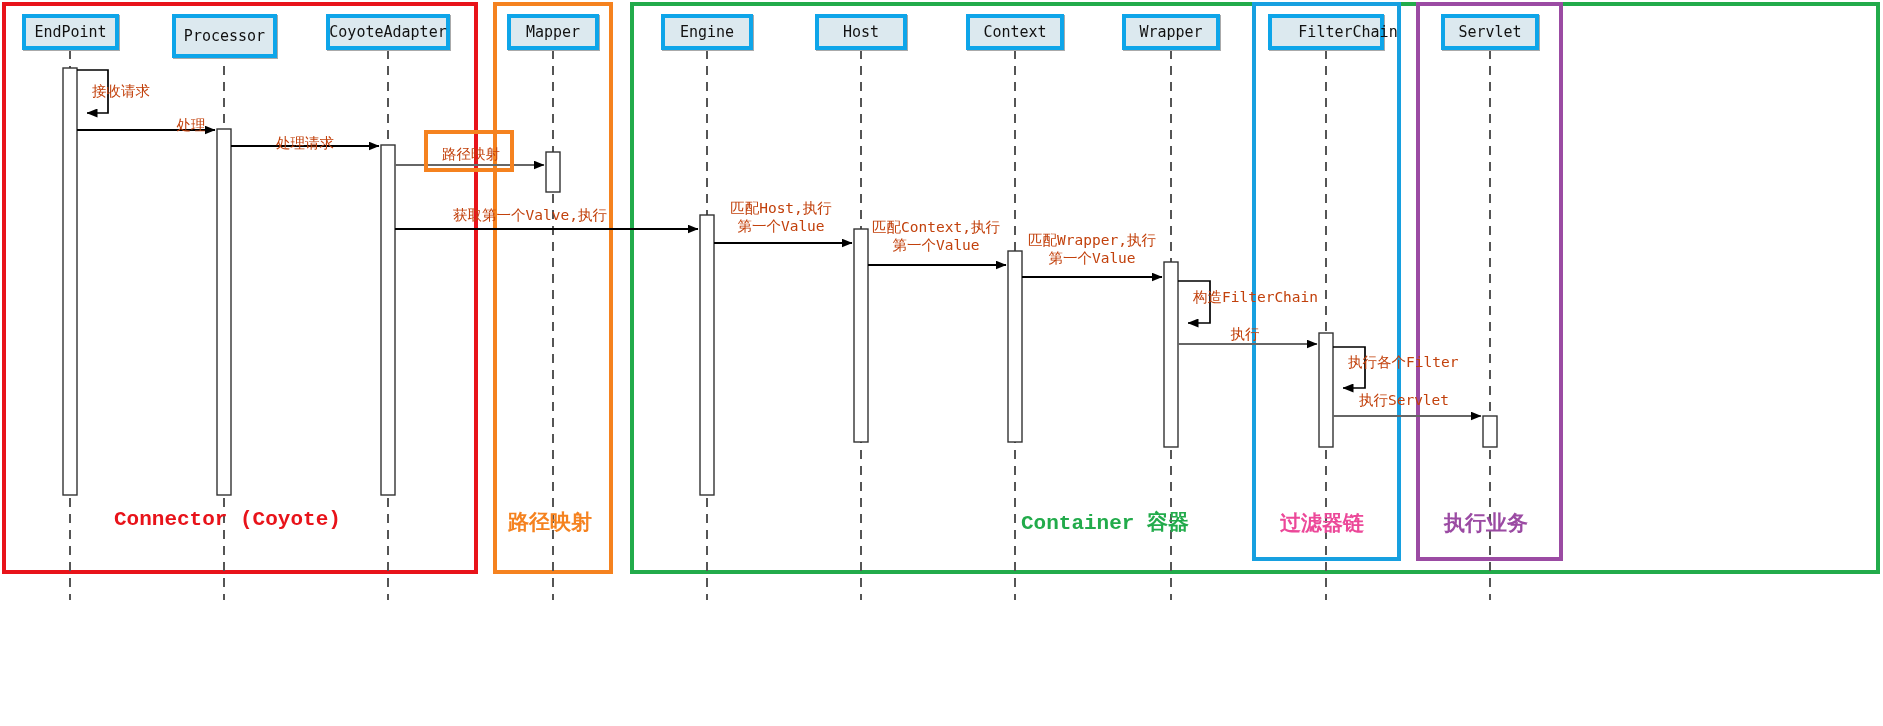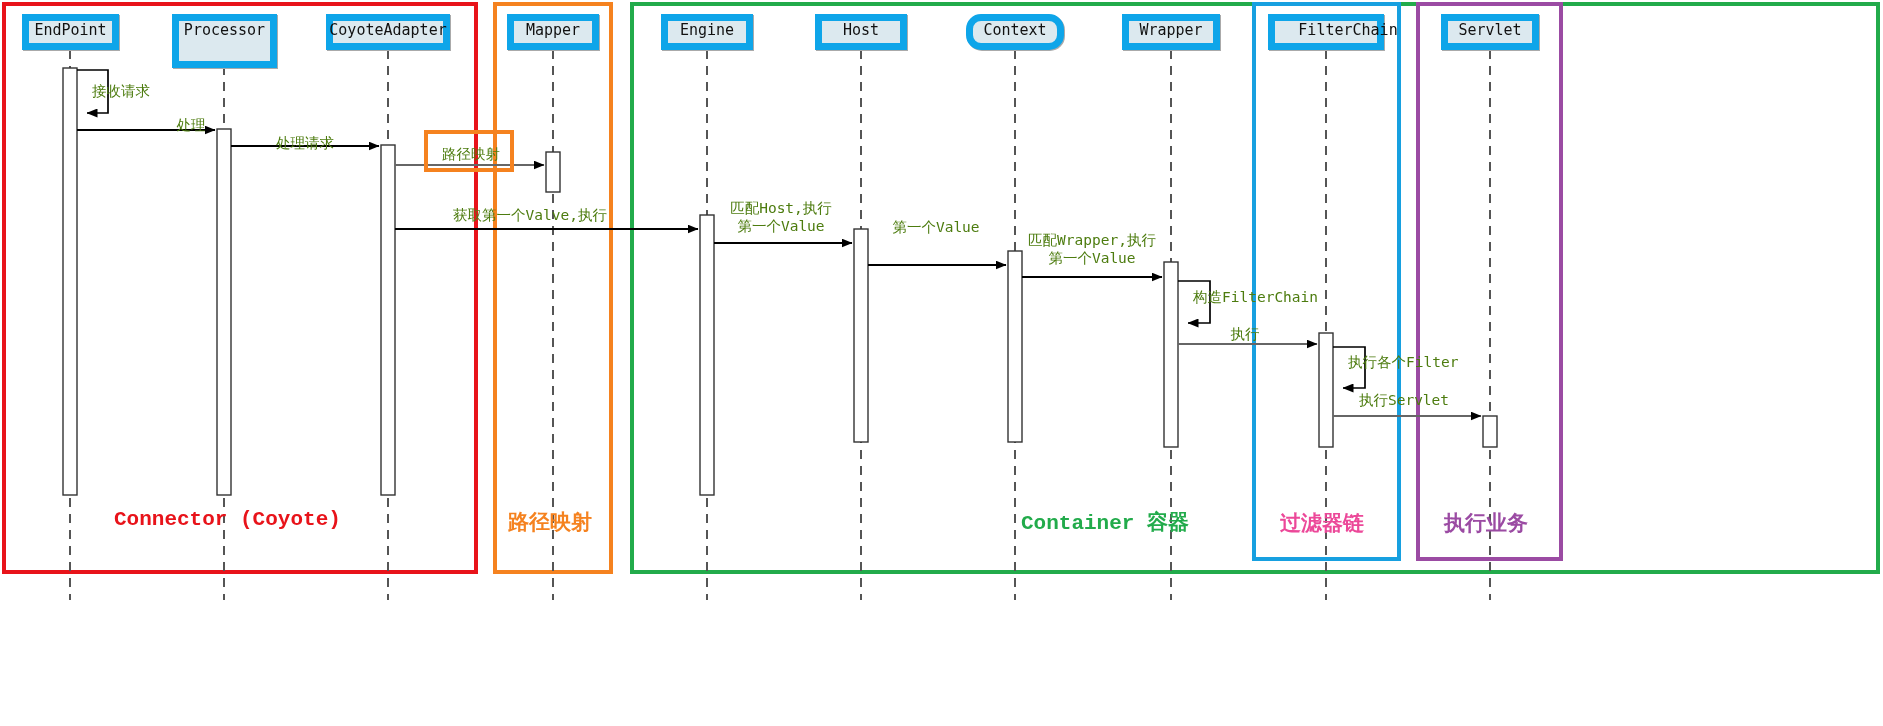--- a/index.html
+++ b/index.html
@@ -3,33 +3,33 @@
 <meta charset="utf-8">
 <style>
   html,body{margin:0;padding:0;background:#ffffff;}
   body{font-family:"DejaVu Sans Mono","Liberation Mono",monospace;}
   #stage{position:relative;width:1883px;height:726px;background:#ffffff;overflow:hidden;}
   svg#diagram{position:absolute;left:0;top:0;width:1883px;height:726px;}
 
   .lifeline-box{
     position:absolute;
     background:#dce9ef;
-    border:7px solid #0ea5e9;
+    border:4px solid #0ea5e9;
     box-shadow:1px 1px 0 #aaa;
-    display:flex;justify-content:center;
+    display:flex;align-items:center;justify-content:center;
     font-family:"DejaVu Sans Mono","Liberation Mono",monospace;
     font-size:15px;color:#111;
     box-sizing:border-box;
     white-space:nowrap;
   }
   .msg-label{
     position:absolute;
     font-family:"DejaVu Sans Mono","Liberation Mono",monospace;
     font-size:14.5px;
-    color:#4d7c0f;
+    color:#c2410c;
     white-space:nowrap;
     line-height:1.25;
     text-align:center;
   }
   .group-label{
     position:absolute;
     font-family:Liberation Mono, monospace;
     font-weight:bold;
     font-size:21px;
     white-space:nowrap;
@@ -122,36 +122,36 @@
       </g>
     <g id="highlight-layer">
         <rect x="426" y="132" width="86" height="38" fill="none" stroke="#f5821f" stroke-width="4"></rect>
       </g>
   </svg>
 
   <div id="boxes-layer">
       <div class="lifeline-box" style="left: 22px; top: 14px; width: 97px; height: 36px;">
         <span>EndPoint</span>
       </div>
-      <div class="lifeline-box" style="left: 172px; top: 14px; width: 105px; height: 54px;">
+      <div class="lifeline-box" style="left: 172px; top: 14px; width: 105px; height: 44px;">
         <span>Processor</span>
       </div>
       <div class="lifeline-box" style="left: 326px; top: 14px; width: 124px; height: 36px;">
         <span>CoyoteAdapter</span>
       </div>
       <div class="lifeline-box" style="left: 507px; top: 14px; width: 92px; height: 36px;">
         <span>Mapper</span>
       </div>
       <div class="lifeline-box" style="left: 661px; top: 14px; width: 92px; height: 36px;">
         <span>Engine</span>
       </div>
       <div class="lifeline-box" style="left: 815px; top: 14px; width: 92px; height: 36px;">
         <span>Host</span>
       </div>
-      <div class="lifeline-box" style="left: 966px; top: 14px; width: 98px; height: 36px; border-radius: 15px;">
+      <div class="lifeline-box" style="left: 966px; top: 14px; width: 98px; height: 36px;">
         <span>Context</span>
       </div>
       <div class="lifeline-box" style="left: 1122px; top: 14px; width: 98px; height: 36px;">
         <span>Wrapper</span>
       </div>
       <div class="lifeline-box" style="left: 1268px; top: 14px; width: 116px; height: 36px; padding-left: 44px;">
         <span>FilterChain</span>
       </div>
       <div class="lifeline-box" style="left: 1441px; top: 14px; width: 98px; height: 36px;">
         <span>Servlet</span>
@@ -171,20 +171,21 @@
         <div>路径映射</div>
       </div>
       <div class="msg-label" style="left: 0px; width: 1060px; text-align: center; top: 206px;">
         <div>获取第一个Valve,执行</div>
       </div>
       <div class="msg-label" style="left: 0px; width: 1562px; text-align: center; top: 199px;">
         <div>匹配Host,执行</div>
         <div>第一个Value</div>
       </div>
       <div class="msg-label" style="left: 0px; width: 1872px; text-align: center; top: 218px;">
+        <div>匹配Context,执行</div>
         <div>第一个Value</div>
       </div>
       <div class="msg-label" style="left: 0px; width: 2184px; text-align: center; top: 231px;">
         <div>匹配Wrapper,执行</div>
         <div>第一个Value</div>
       </div>
       <div class="msg-label" style="left: 1193px; text-align: left; top: 288px;">
         <div>构造FilterChain</div>
       </div>
       <div class="msg-label" style="left: 0px; width: 2490px; text-align: center; top: 325px;">

